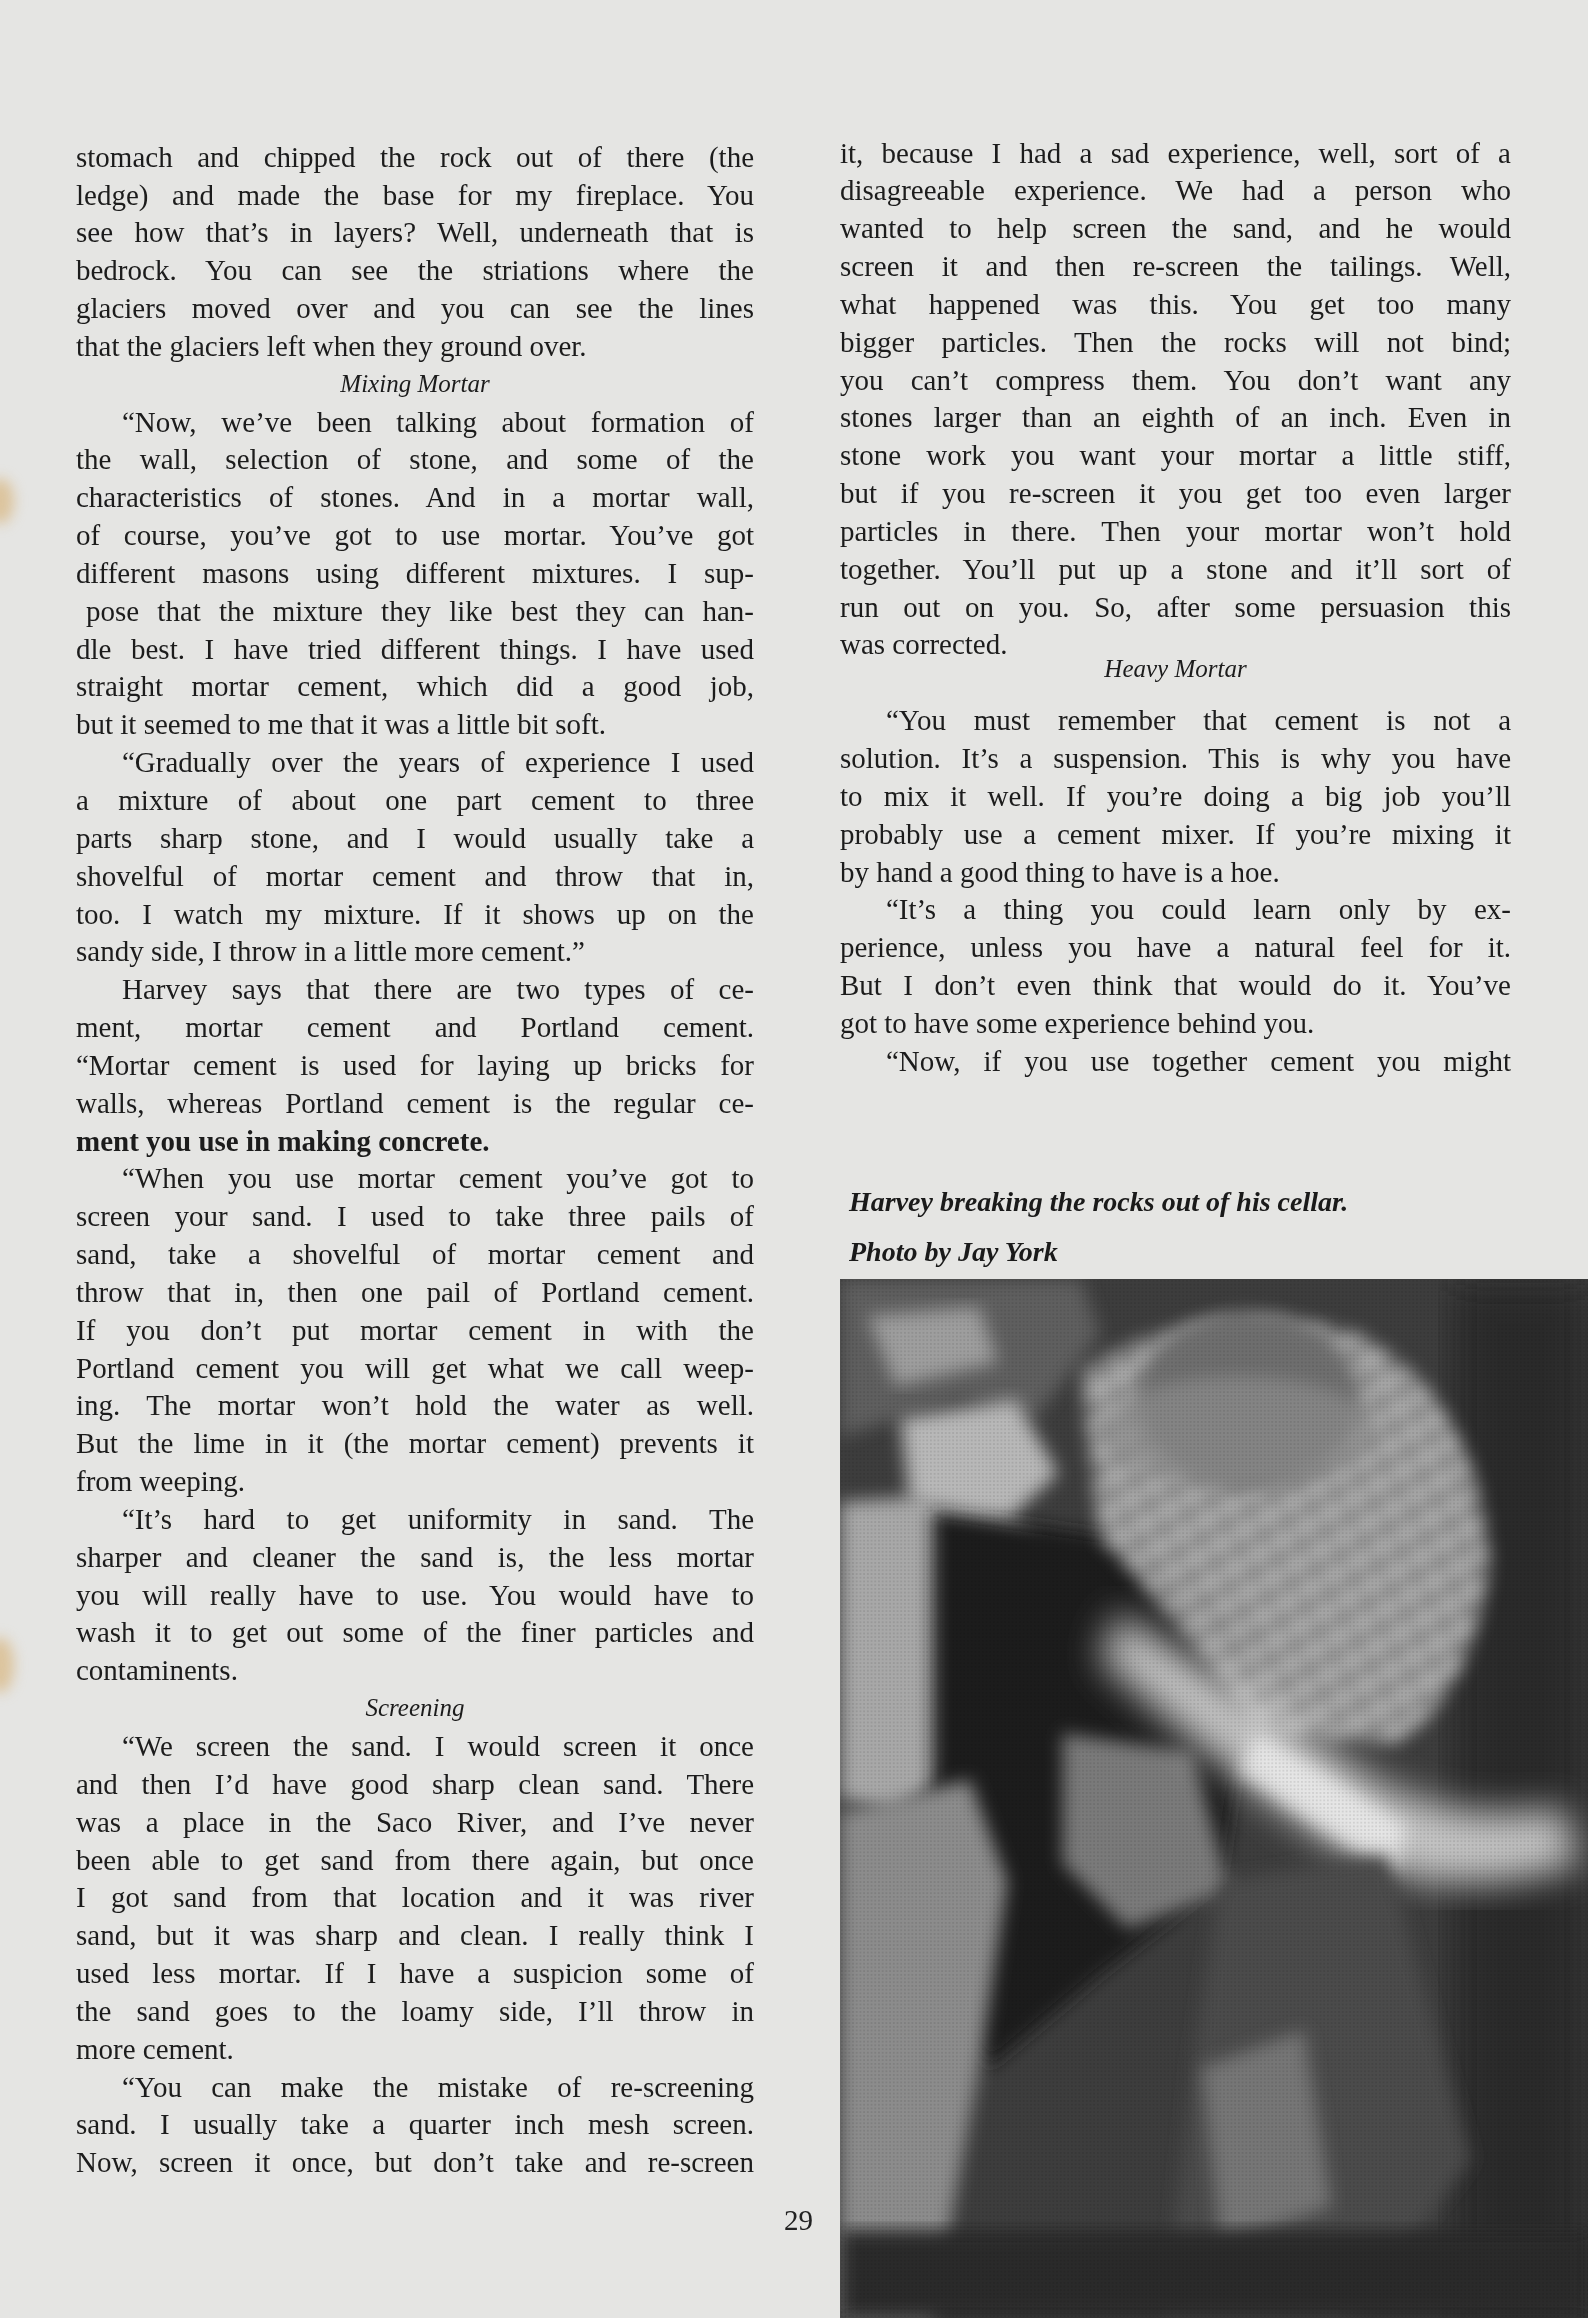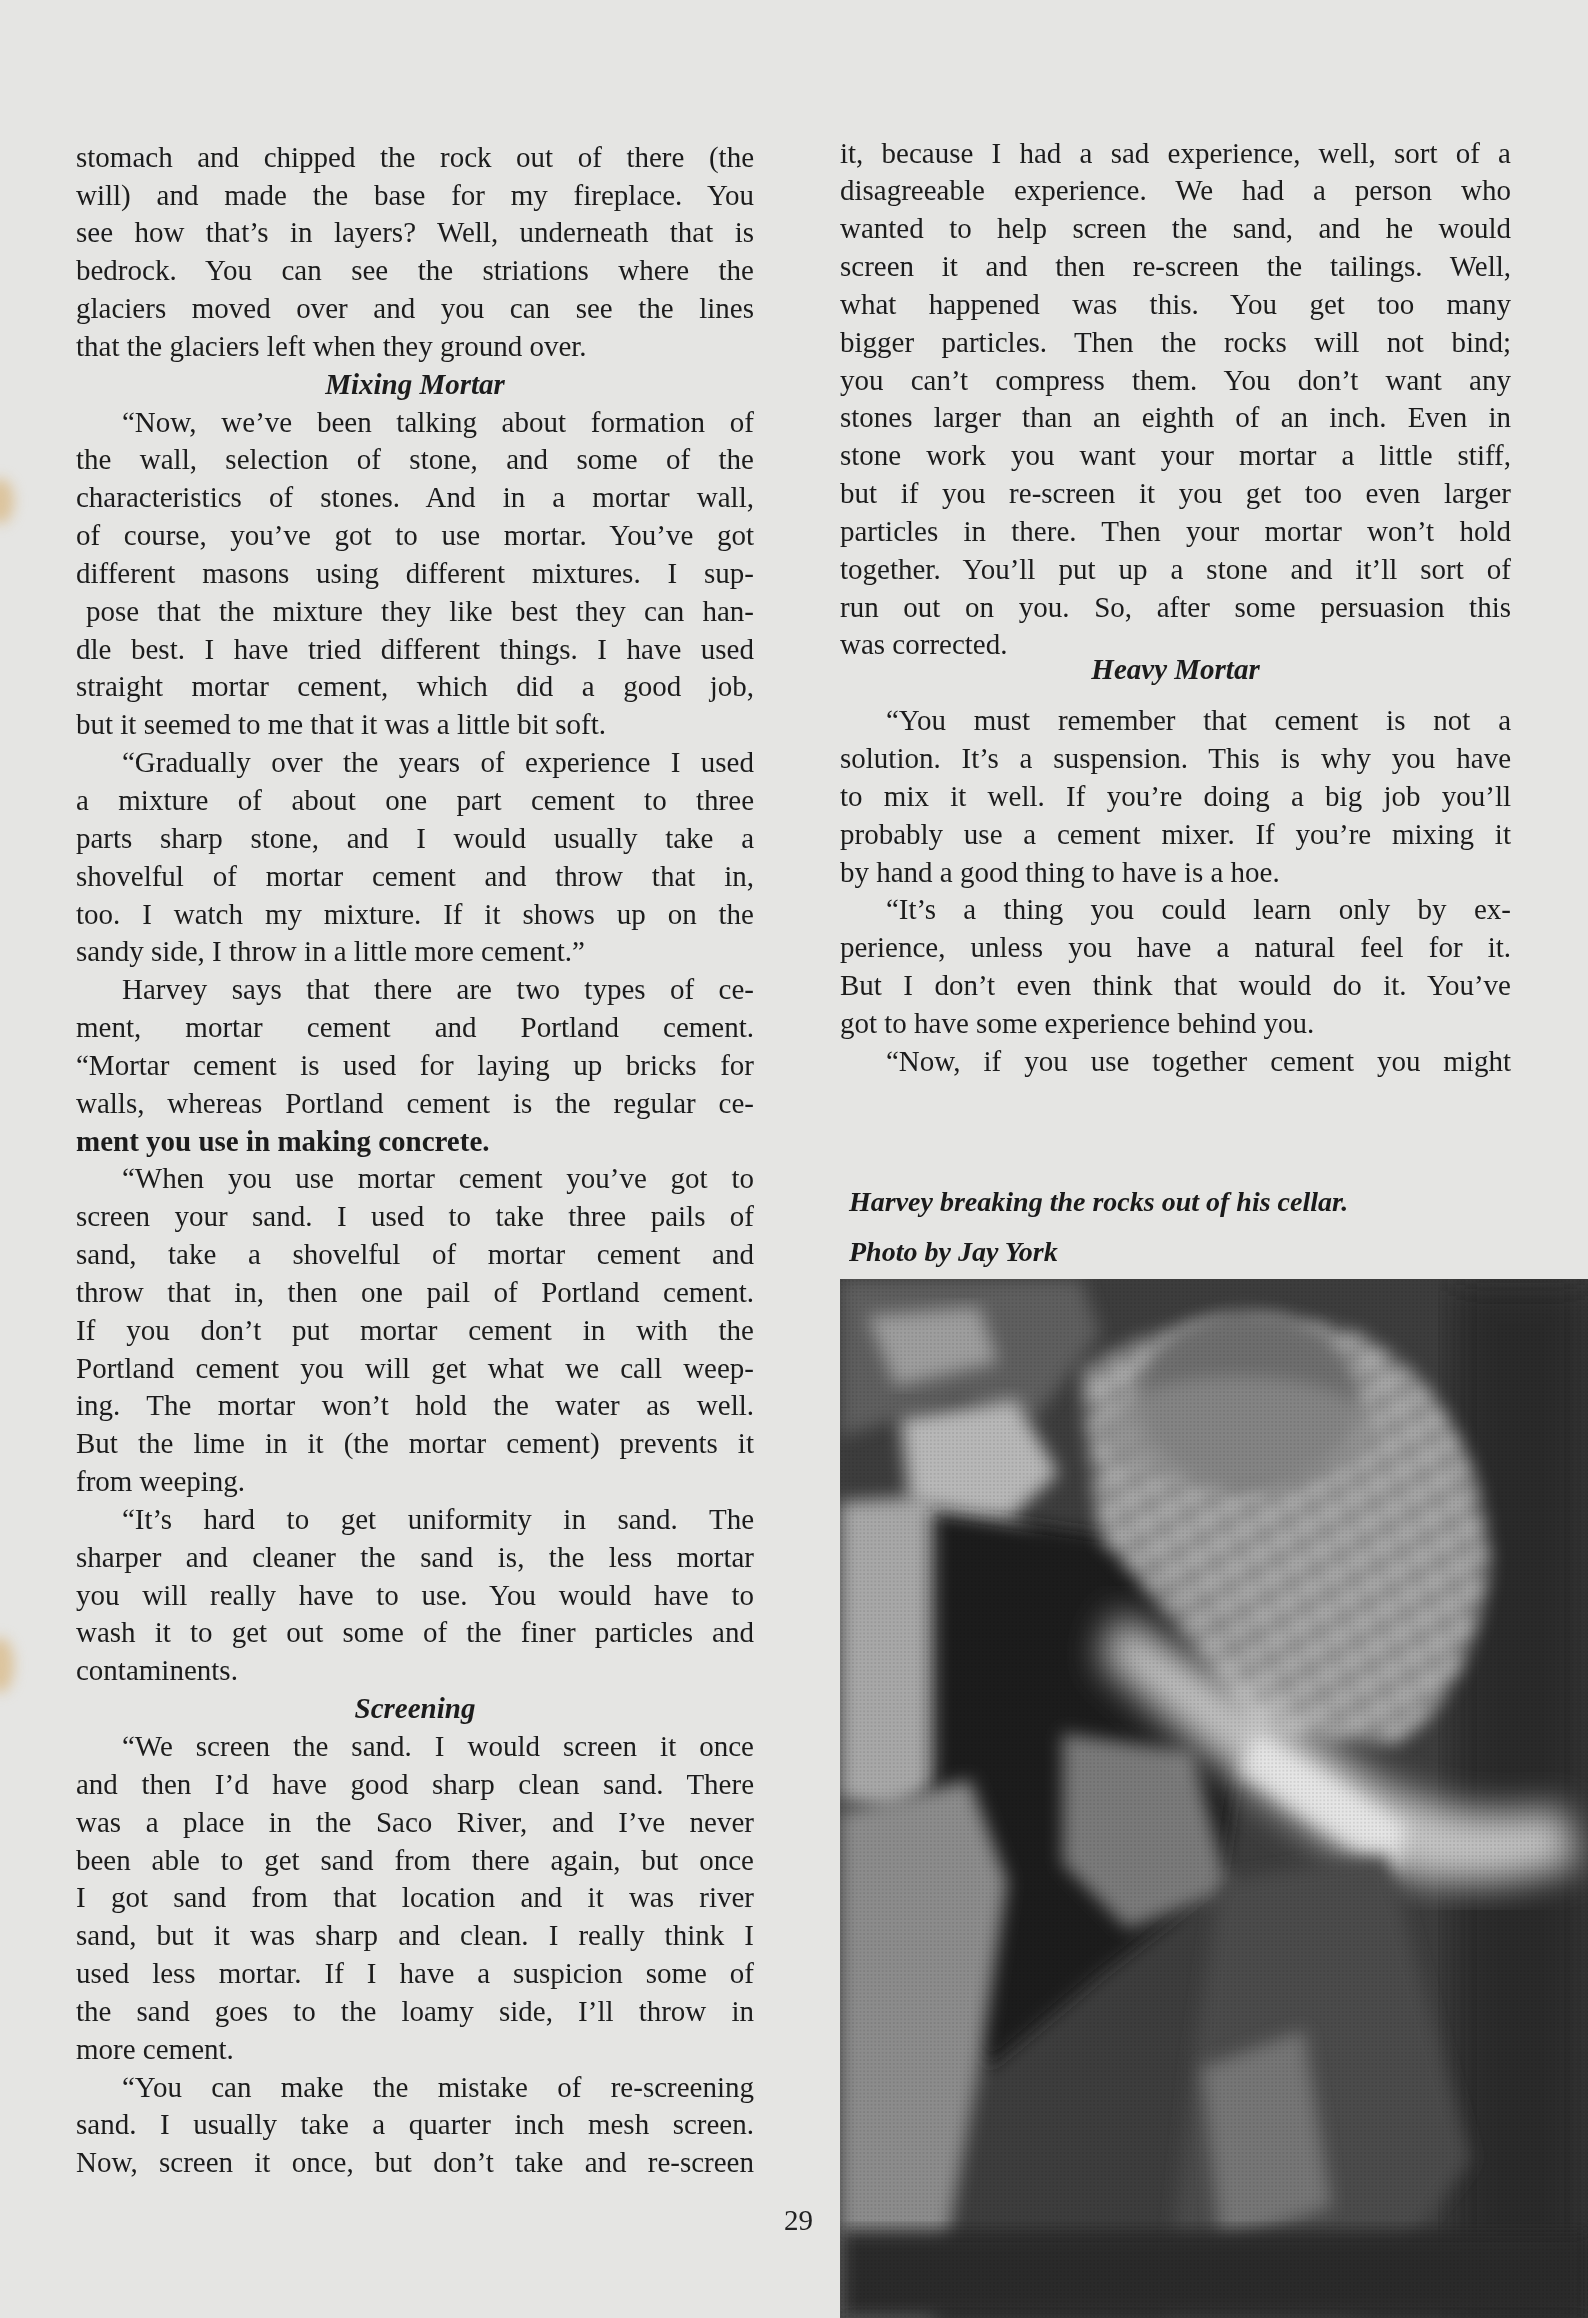--- a/index.html
+++ b/index.html
@@ -16,21 +16,21 @@
   .line {
     position:absolute; left:0; right:0; height:38px;
     font-size:29px; line-height:38px; white-space:nowrap;
     text-align:justify; text-align-last:justify;
     transform-origin:left center;
   }
   .line.last { text-align-last:left; }
   .line.indent { padding-left:46px; box-sizing:border-box; }
   .line.head {
     text-align:center; text-align-last:center;
-    font-style:italic; font-weight:bold; font-size:29px;
+    font-style:italic; font-weight:normal; font-size:25px;
   }
   .caption {
     position:absolute; left:849px; font-style:italic; font-weight:bold;
     font-size:28px; white-space:nowrap; color:#1a1a1a;
   }
   .page-number {
     position:absolute; left:784px; top:2204px; font-size:29px; color:#222;
   }
   .photo {
     position:absolute; left:840px; top:1279px; width:749px; height:1040px;
@@ -39,21 +39,21 @@
   .photo svg { display:block; width:100%; height:100%; }
 </style>
 </head>
 <body>
 
 <div class="stain" style="left:-14px;top:478px;width:28px;height:46px;background:rgba(214,170,100,0.55);"></div>
 <div class="stain" style="left:-14px;top:1637px;width:28px;height:56px;background:rgba(214,170,100,0.55);"></div>
 
 <div class="col col-left" id="left-col">
     <div class="line" style="top: 138px;">stomach and chipped the rock out of there (the</div>
-    <div class="line" style="top: 176px;">will) and made the base for my fireplace. You</div>
+    <div class="line" style="top: 176px;">ledge) and made the base for my fireplace. You</div>
     <div class="line" style="top: 213px;">see how that’s in layers? Well, underneath that is</div>
     <div class="line" style="top: 251px;">bedrock. You can see the striations where the</div>
     <div class="line" style="top: 289px;">glaciers moved over and you can see the lines</div>
     <div class="line last" style="top: 327px;">that the glaciers left when they ground over.</div>
     <div class="line head" style="top: 365px;">Mixing Mortar</div>
     <div class="line indent" style="top: 403px;">“Now, we’ve been talking about formation of</div>
     <div class="line" style="top: 440px;">the wall, selection of stone, and some of the</div>
     <div class="line" style="top: 478px;">characteristics of stones. And in a mortar wall,</div>
     <div class="line" style="top: 516px;">of course, you’ve got to use mortar. You’ve got</div>
     <div class="line" style="top: 554px;">different masons using different mixtures. I sup-</div>

